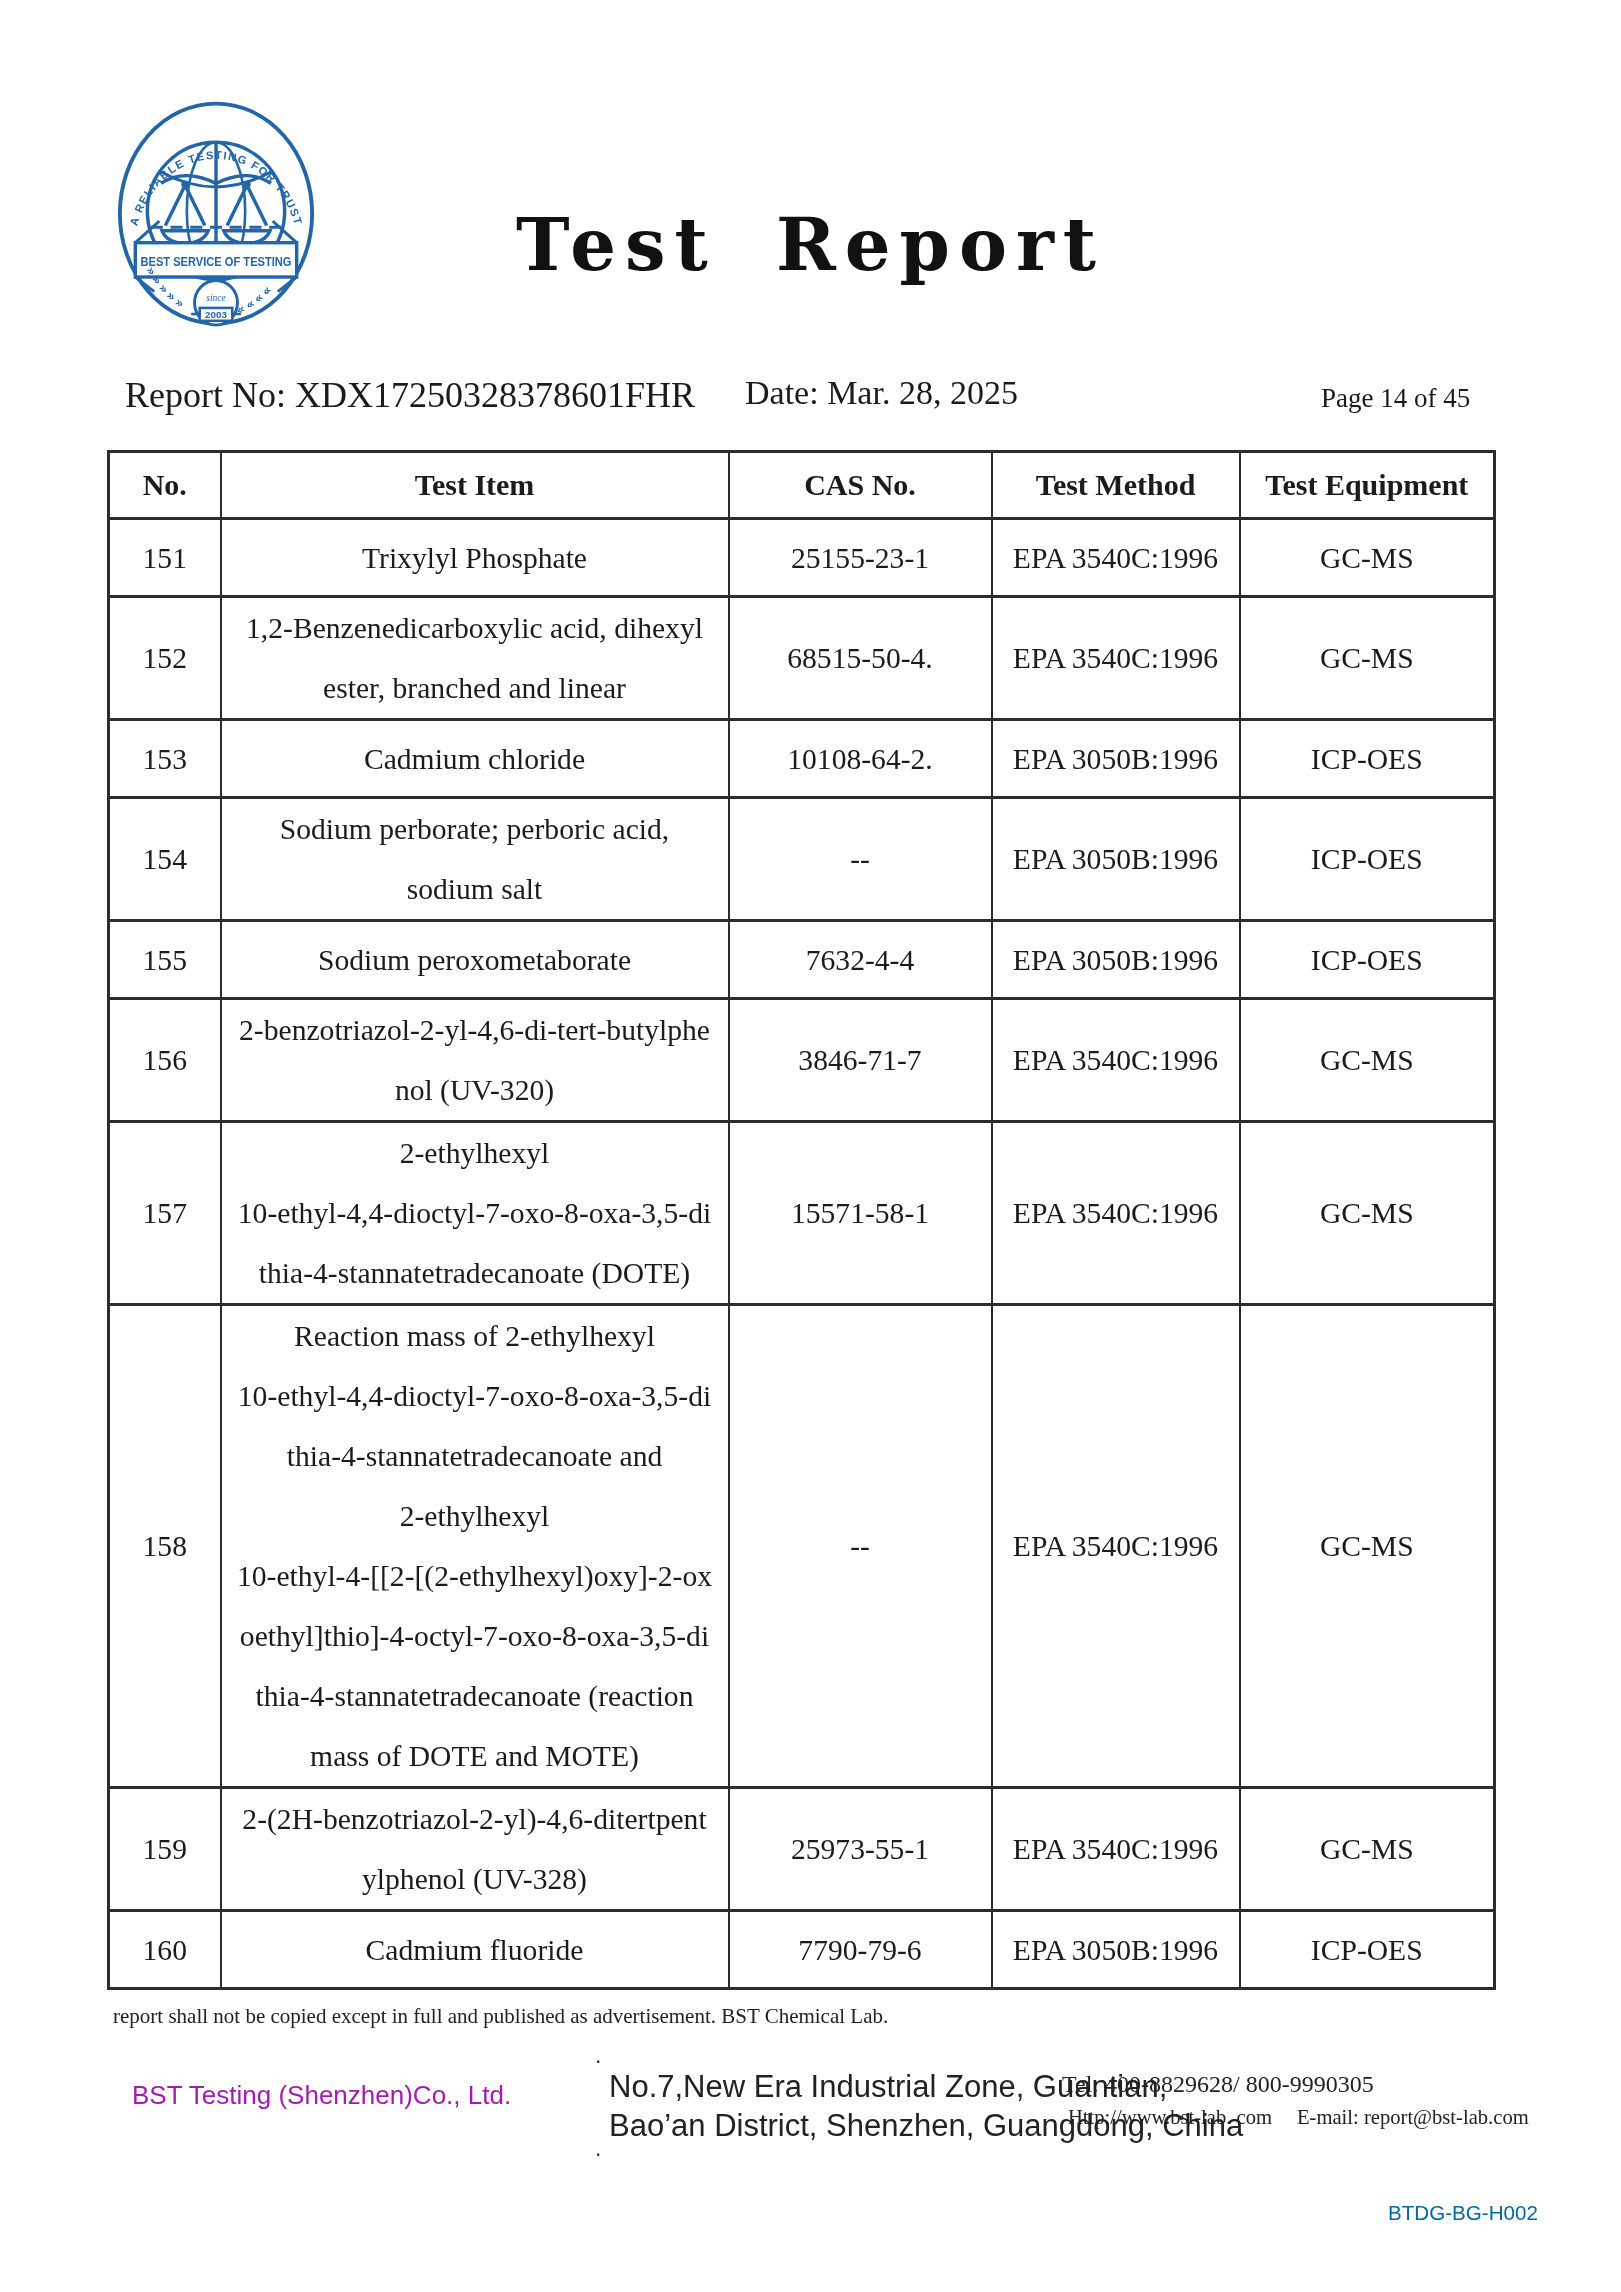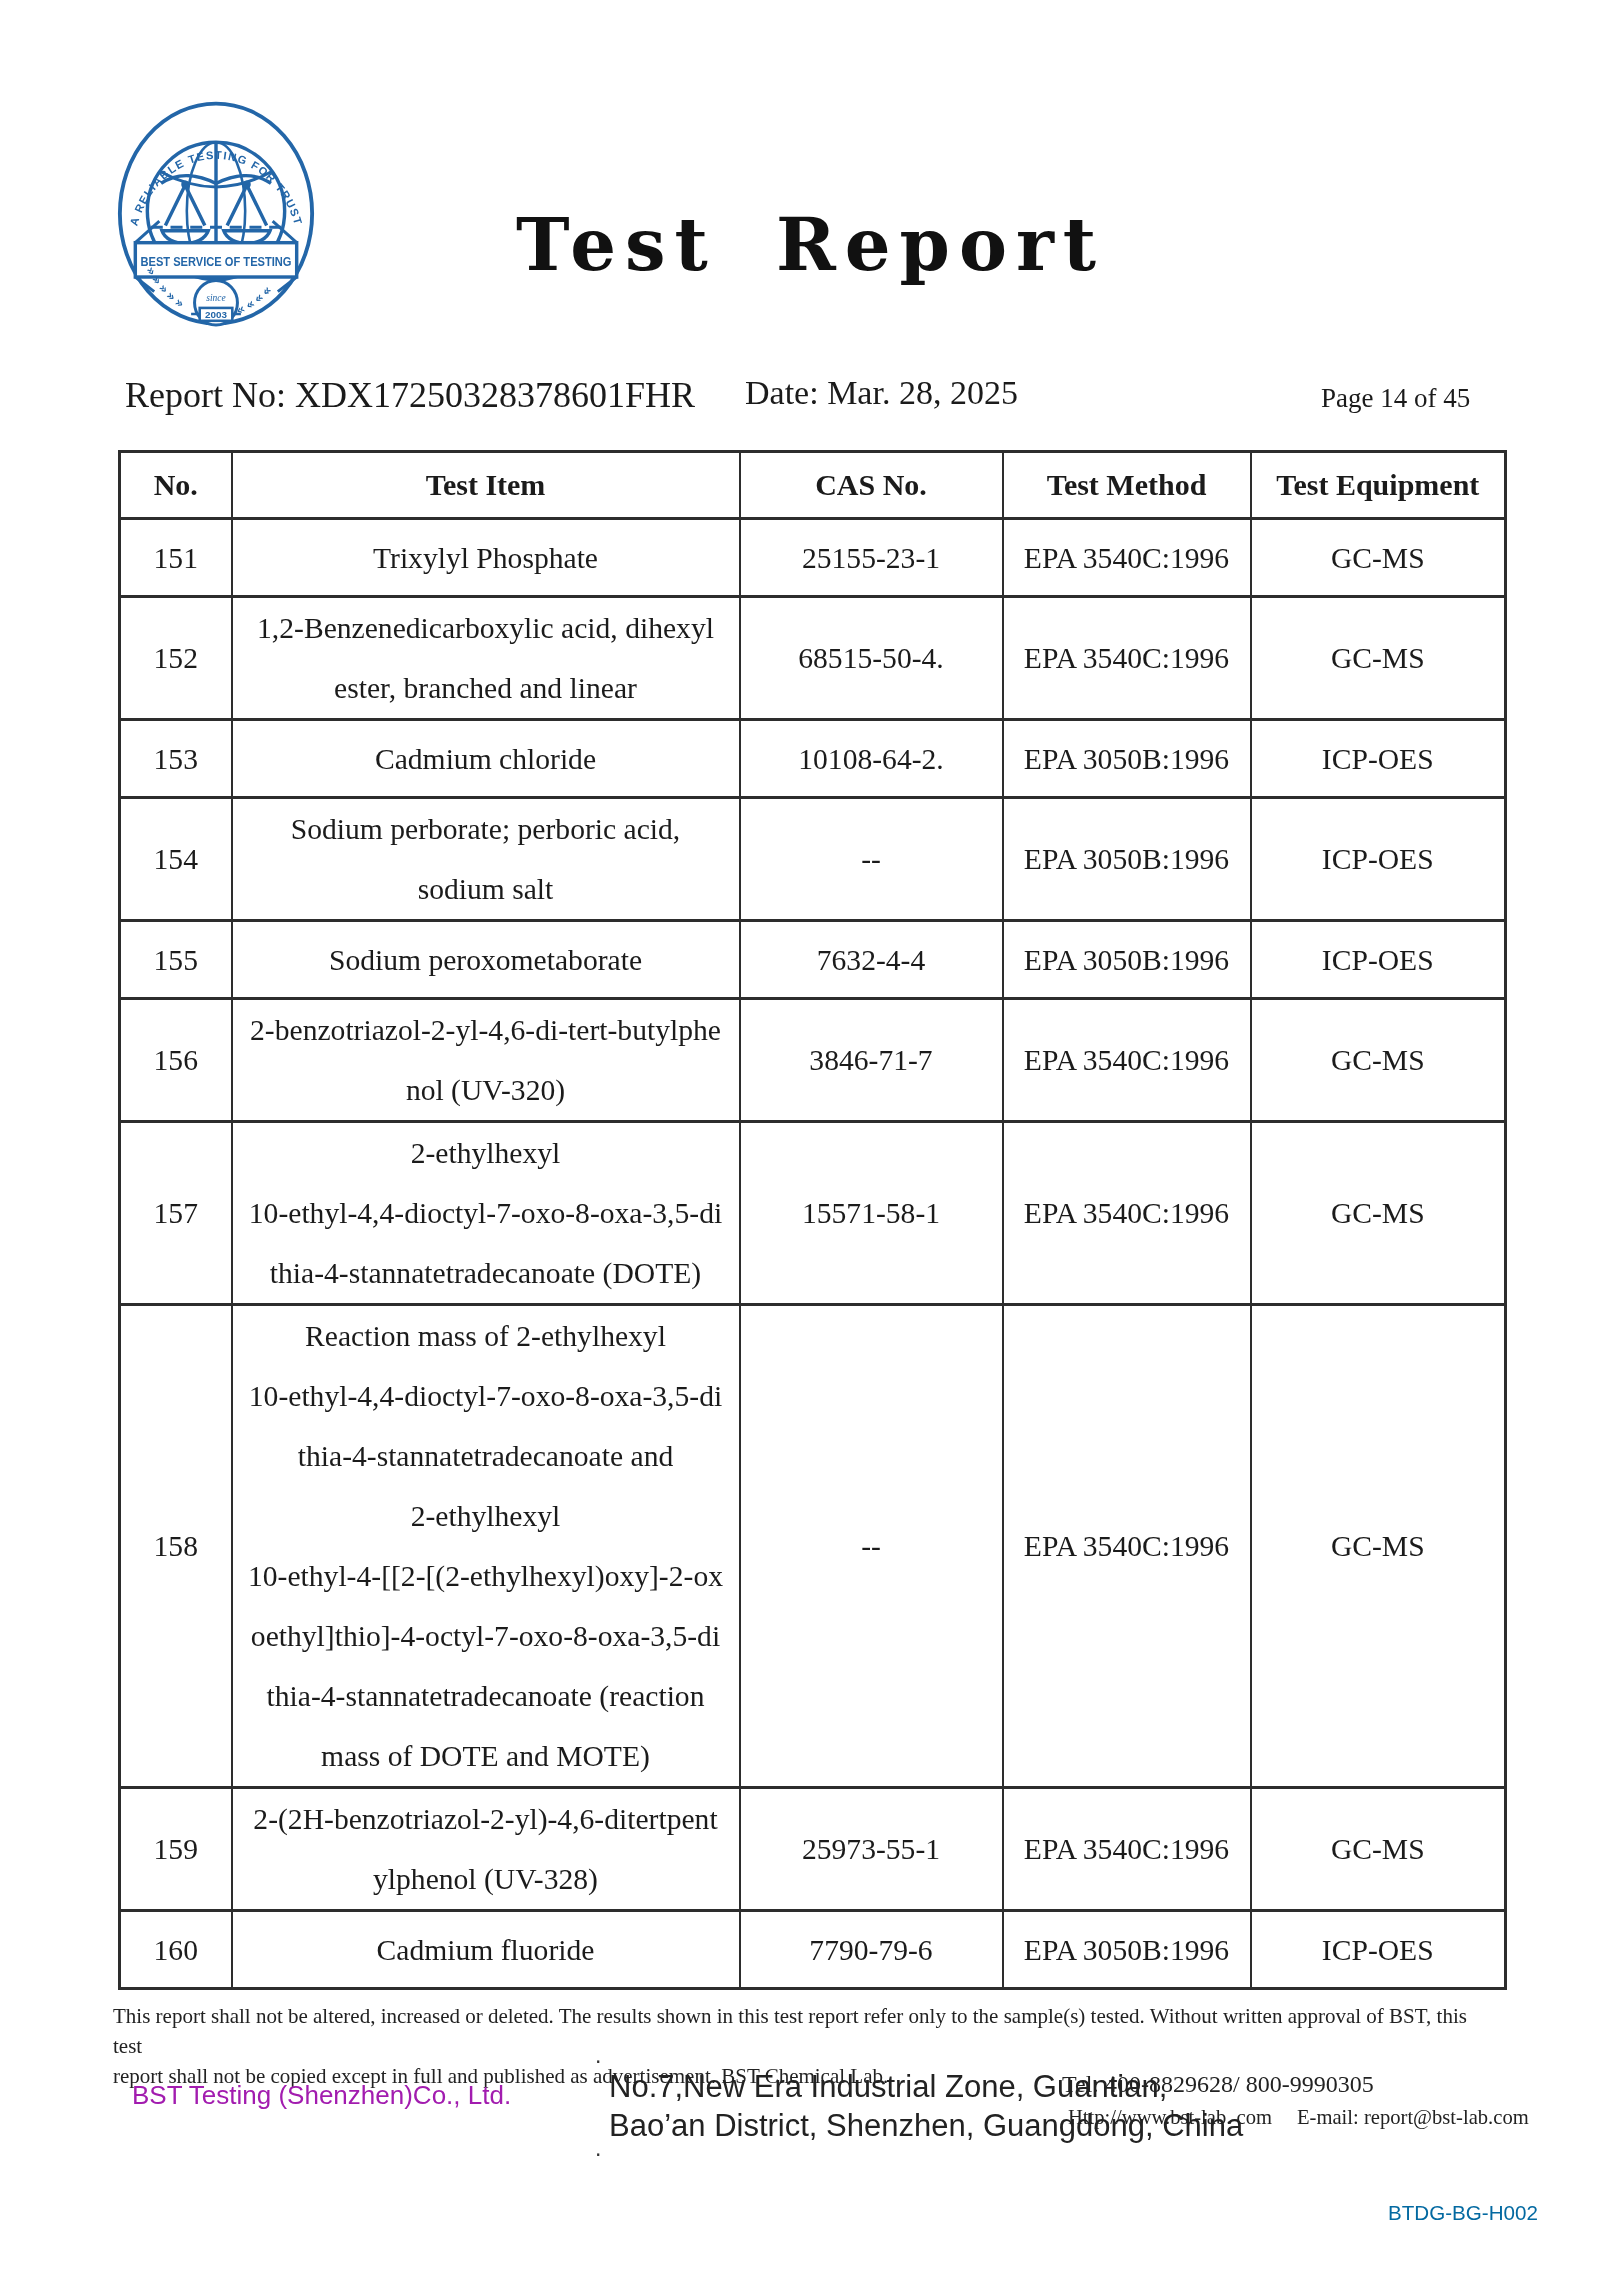--- a/index.html
+++ b/index.html
@@ -25,21 +25,20 @@
   .meta-report-no { position:absolute; left:125px;  top:374px; font-size:36px; }
   .meta-date      { position:absolute; left:745px;  top:374px; font-size:34px; }
   .meta-page      { position:absolute; left:1297px; top:383px; font-size:27px;margin-left:24px; }
 
   
   table.report-table {
     position:absolute; left:107px; top:450px;
     width:1386px;
     border-collapse:collapse; table-layout:fixed;
     border:3.6px solid #2d2d2d;
-    margin-left:11px;
   }
   .report-table th, .report-table td {
     border:2.7px solid #2d2d2d;
     border-top-width:3.6px; border-bottom-width:3.6px;
     text-align:center; vertical-align:middle;
     padding:0 5.4px;
     overflow:hidden;
   }
   .report-table th { font-size:30px; font-weight:bold; height:64px; }
   .report-table td {
@@ -249,21 +248,20 @@
           <td>160</td>
           <td>Cadmium fluoride</td>
           <td>7790-79-6</td>
           <td>EPA 3050B:1996</td>
           <td>ICP-OES</td>
         </tr>
       </tbody>
   </table>
 
   <div class="disclaimer">
-    <div>This report shall not be altered, increased or deleted. The results shown in this test report refer only to the sample(s) tested. Without written approval of BST, this test</div>
     <div>report shall not be copied except in full and published as advertisement. BST Chemical Lab.</div>
   </div>
 
   <div class="footer-company">BST Testing (Shenzhen)Co., Ltd.</div>
   <div class="stray-dot dot-1">.</div>
   <div class="stray-dot dot-2">.</div>
   <div class="footer-address">
     <div>No.7,New Era Industrial Zone, Guantian,</div>
     <div>Bao’an District, Shenzhen, Guangdong, China</div>
   </div>

